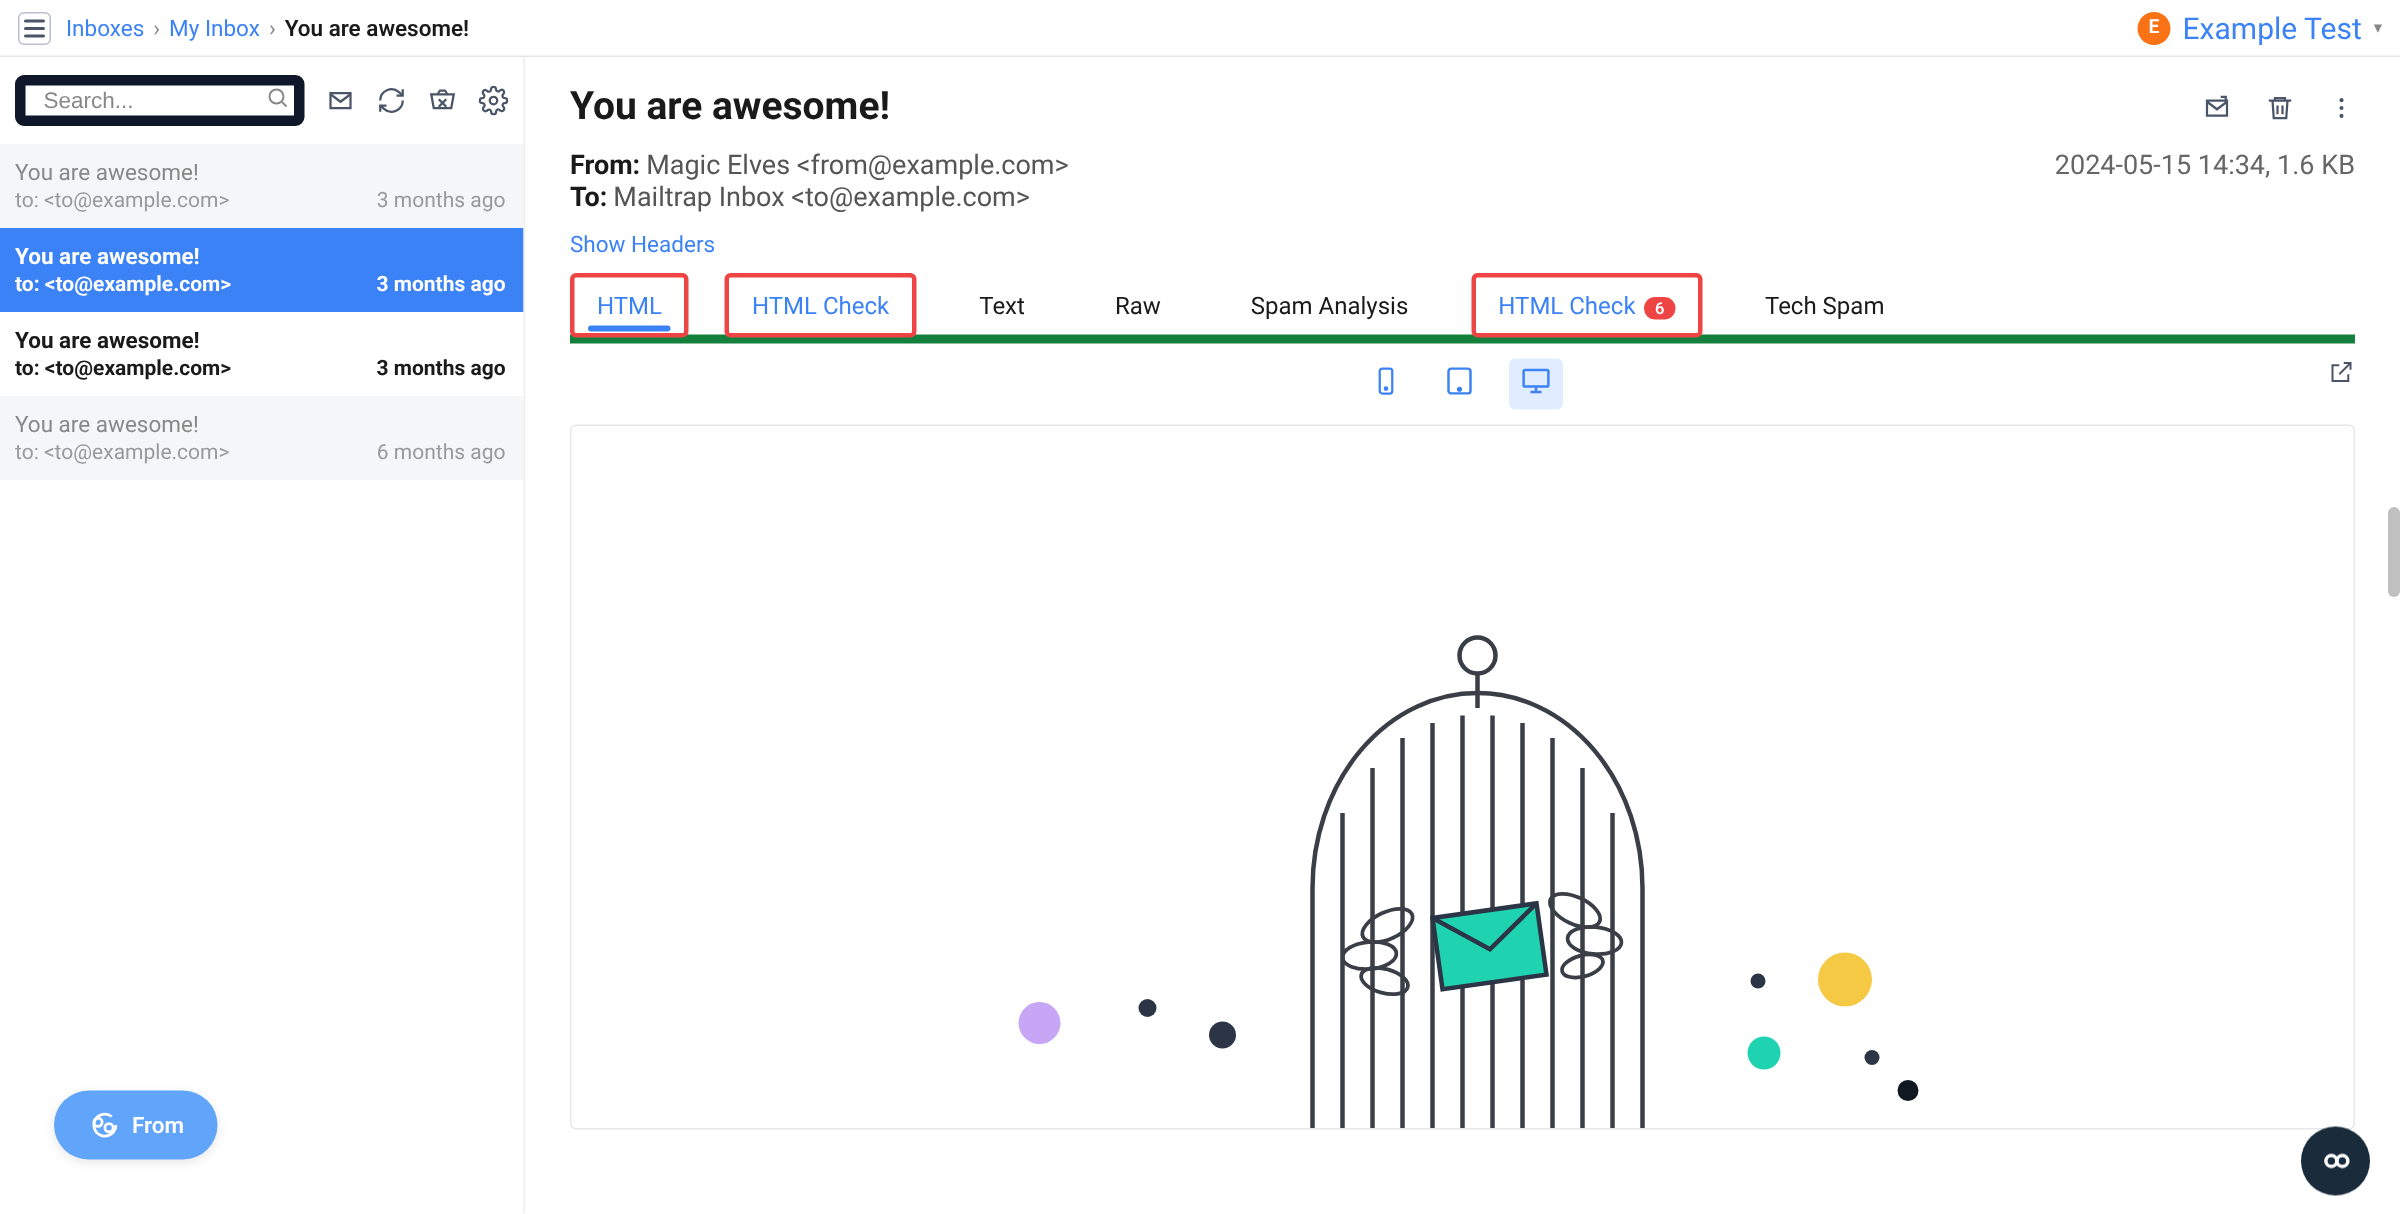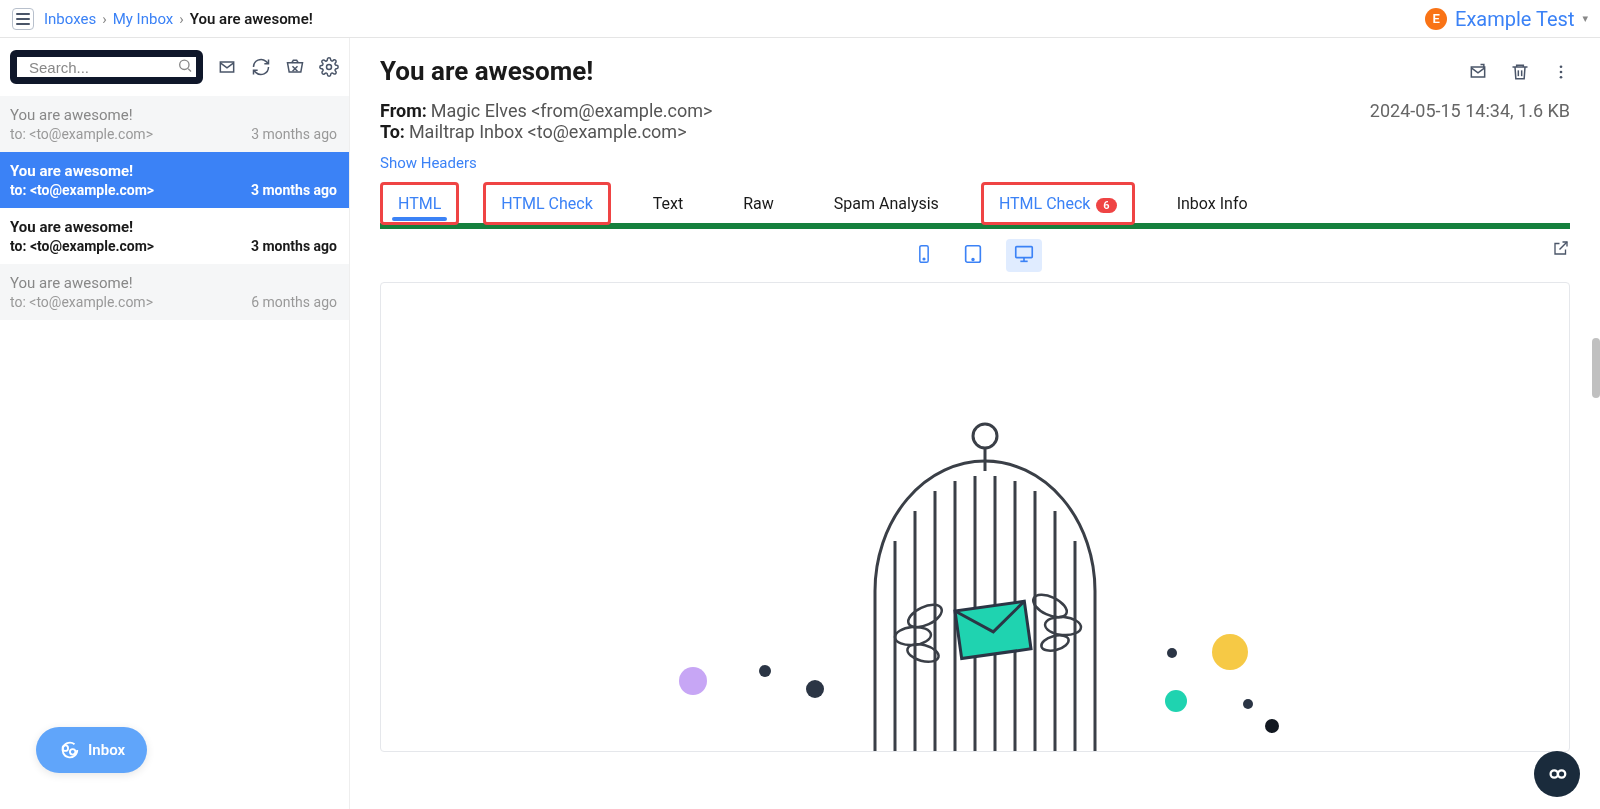--- a/index.html
+++ b/index.html
@@ -217,21 +217,21 @@
     </div>
     <a class="show-headers">Show Headers</a>
 
     <div class="tabs">
       <div class="tab active highlight">HTML</div>
       <div class="tab blue highlight">HTML Check</div>
       <div class="tab">Text</div>
       <div class="tab">Raw</div>
       <div class="tab">Spam Analysis</div>
       <div class="tab blue highlight"><span>HTML Check</span><span class="badge">6</span></div>
-      <div class="tab">Inbox Info</div>
+      <div class="tab">Tech Spam</div>
     </div>
 
     <div class="subtools">
       <div class="device-row">
         <span class="device-icon"><svg width="20" height="22" viewBox="0 0 24 24" fill="none" stroke="currentColor" stroke-width="1.8">
               <rect x="7" y="2" width="10" height="20" rx="2"></rect>
               <circle cx="12" cy="18" r="1" fill="currentColor"></circle>
             </svg></span>
         <span class="device-icon"><svg width="22" height="22" viewBox="0 0 24 24" fill="none" stroke="currentColor" stroke-width="1.8">
               <rect x="4" y="3" width="16" height="18" rx="2"></rect>
@@ -298,21 +298,21 @@
     <div class="scrollbar"></div>
   </div>
 </div>
 
 <div class="help-bubble">
   <svg width="22" height="22" viewBox="0 0 24 24" fill="none" stroke="#fff" stroke-width="2">
       <path d="M21 12a8 8 0 1 1-3-6.2"></path>
       <circle cx="8" cy="10" r="3"></circle>
       <circle cx="16" cy="14" r="3"></circle>
     </svg>
-  <span>Inbox</span>
+  <span>From</span>
 </div>
 
 <div class="float-round">
   <svg width="22" height="22" viewBox="0 0 24 24" fill="none" stroke="#fff" stroke-width="2.5">
       <circle cx="9" cy="12" r="4"></circle>
       <circle cx="17" cy="12" r="4"></circle>
     </svg>
 </div>
 
 </body></html>

